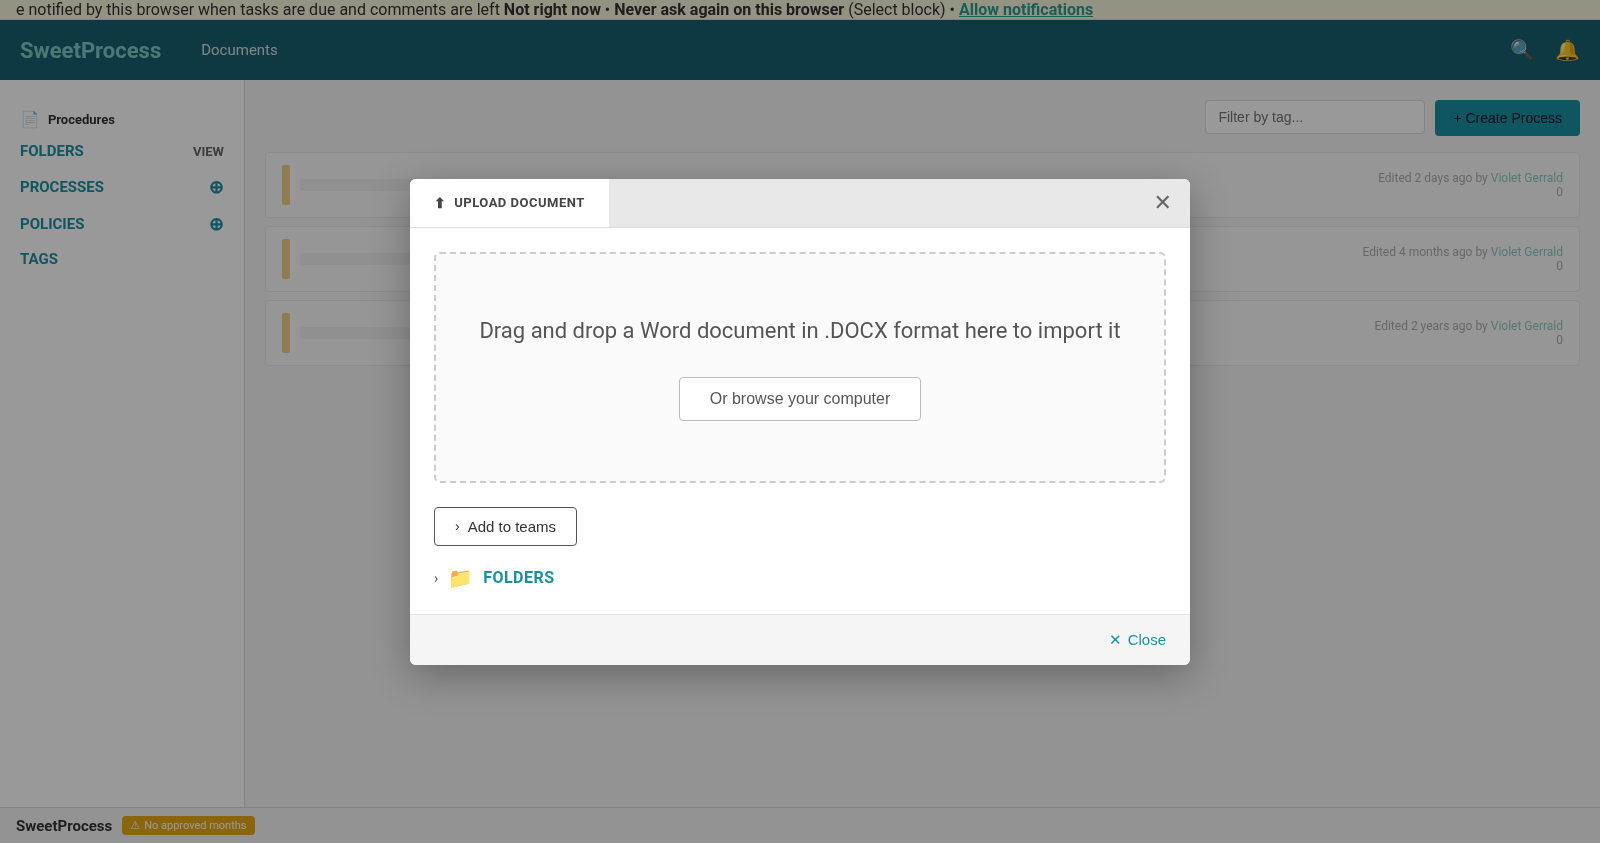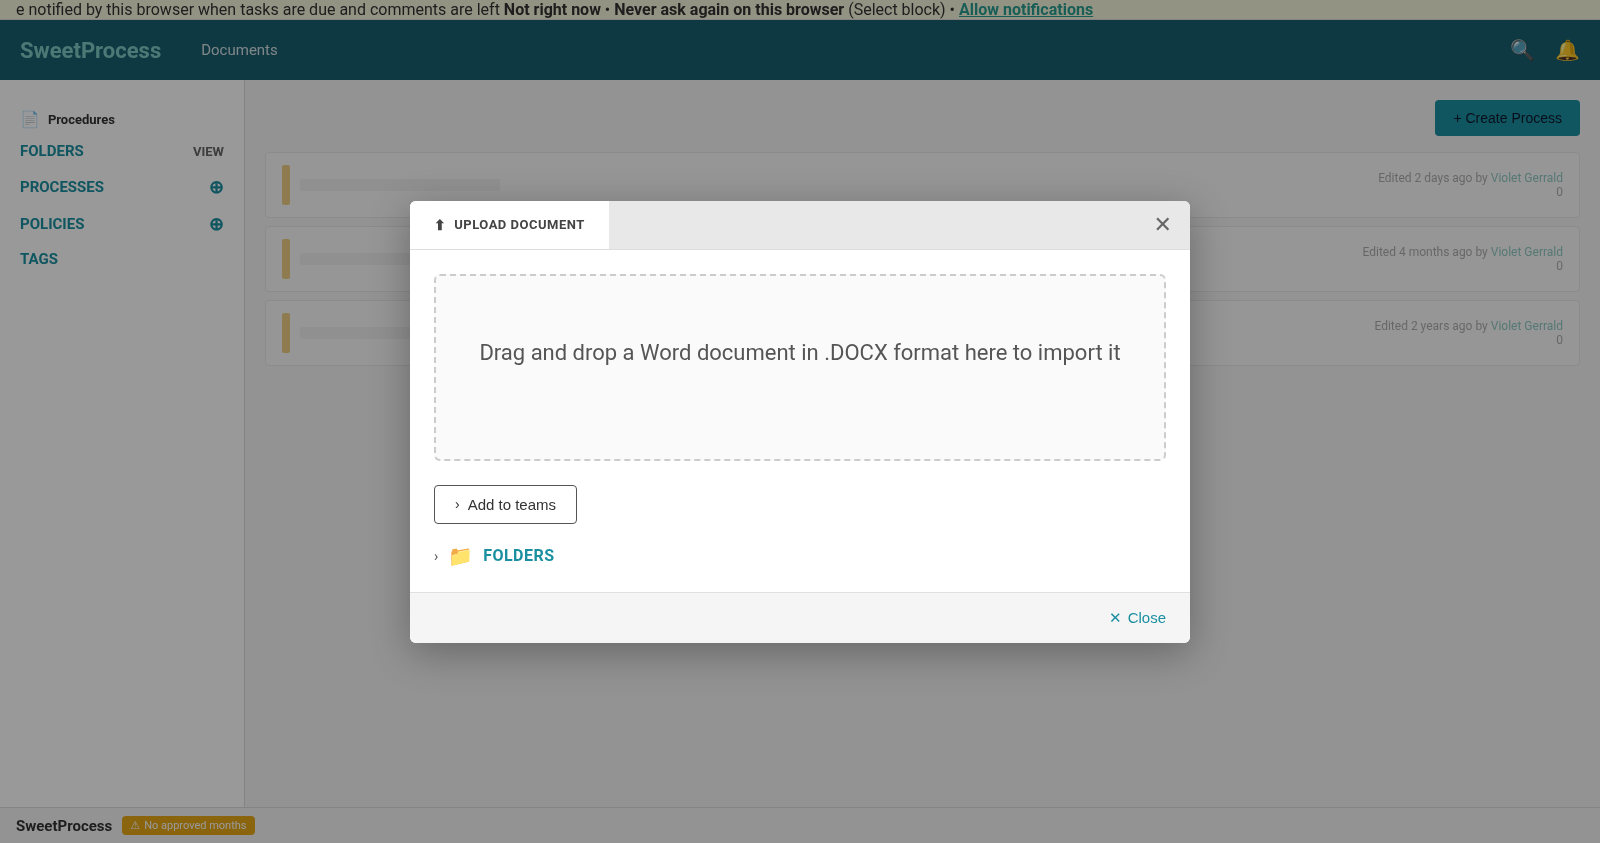--- a/index.html
+++ b/index.html
@@ -356,20 +356,21 @@
       <span style="color:#1a8fa0;font-size:18px;">⊕</span>
     </div>
     <div class="nav-label">
       <span>TAGS</span>
     </div>
   </div>
 
   <div class="bg-main">
     <div style="overflow:hidden;margin-bottom:16px;">
       <button class="create-btn">+ Create Process</button>
+      <input class="filter-input" readonly="" placeholder="Filter by tag..." style="">
     </div>
     <div style="clear:both;">
       <div class="bg-list-item">
         <div class="item-left">
           <div class="item-tag"></div>
           <div style="width:200px;height:12px;background:#eee;border-radius:2px;"></div>
         </div>
         <div class="item-meta">
           <div>Edited 2 days ago by <span class="author">Violet Gerrald</span></div>
           <div>0</div>
@@ -415,20 +416,21 @@
         <span class="tab-icon">⬆</span>
         <span>UPLOAD DOCUMENT</span>
       </div>
       <button class="modal-close-btn">✕</button>
     </div>
 
     <div class="modal-body">
       
       <div class="drop-zone">
         <div class="drop-text">Drag and drop a Word document in .DOCX format here to import it</div>
+        <button class="browse-btn">Or browse your computer</button>
       </div>
 
       
       <button class="add-teams-btn">
         <span class="chevron">›</span>
         <span>Add to teams</span>
       </button>
 
       
       <div class="folders-section">

